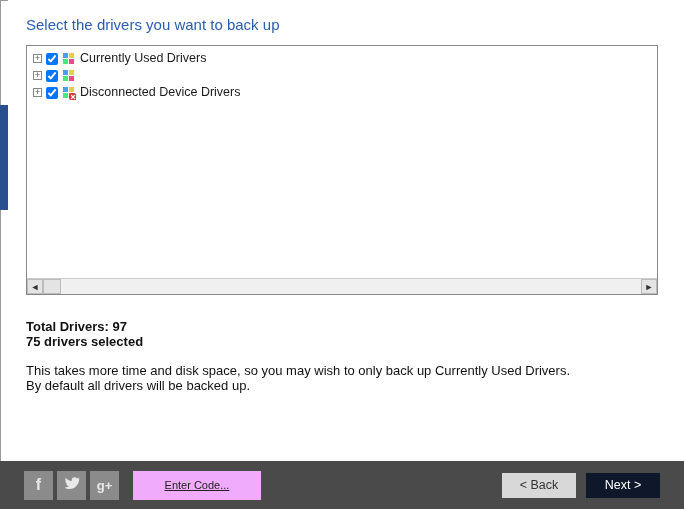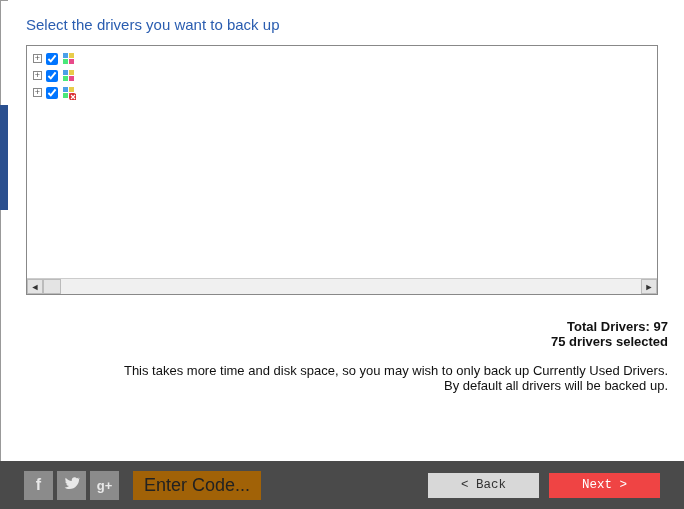--- a/index.html
+++ b/index.html
@@ -101,21 +101,20 @@
     width: 18px;
     background: #e4e4e4;
     border: 1px solid #bbb;
     cursor: pointer;
   }
   .summary {
     margin-top: 24px;
     margin-left: 2px;
     font-size: 13px;
     color: #111;
-    text-align: right;
   }
   .summary .bold { font-weight: 700; }
   .footer {
     position: absolute;
     left: 0; bottom: 0;
     width: 684px;
     height: 48px;
     background: #4a4a4a;
     display: flex;
     align-items: center;
@@ -130,43 +129,44 @@
     align-items: center;
     justify-content: center;
     font-size: 16px;
     font-weight: bold;
     cursor: pointer;
   }
   .enter-code {
     margin-left: 10px;
     height: 29px;
     width: 128px;
-    background: #a16207;
+    background: #f0abfc;
     color: #222;
     border: none;
-    font-size: 18px;
+    font-size: 11px;
     cursor: pointer;
     font-family: inherit;
+    text-decoration: underline;
   }
   .spacer { flex: 1; }
   .nav-btn {
     height: 25px;
-    width: 111px;
+    width: 74px;
     font-size: 12.5px;
     border: none;
     cursor: pointer;
-    font-family: Liberation Mono, monospace;
+    font-family: Liberation Sans, sans-serif;
   }
   .back-btn {
     background: #d8d8d8;
     color: #333;
     margin-right: 6px;
   }
   .next-btn {
-    background: #ef4444;
+    background: #0f172a;
     color: #fff;
   }
 </style>
 </head>
 <body>
 
 <div class="sidebar-strip"></div>
 
 <div class="content">
   <div class="page-title">Select the drivers you want to back up</div>
@@ -178,20 +178,21 @@
         <span class="expander">+</span>
         <input type="checkbox" class="cb" checked="" style="">
         <span class="ricon">
           <svg viewBox="0 0 14 14">
               <rect x="1" y="1" width="5" height="5" fill="#4aa0e8"></rect>
               <rect x="7" y="1" width="5" height="5" fill="#e8cc4a"></rect>
               <rect x="1" y="7" width="5" height="5" fill="#4ae87a"></rect>
               <rect x="7" y="7" width="5" height="5" fill="#e84a8a"></rect>
             </svg>
         </span>
+        <span>Currently Used Drivers</span>
       </div>
 
       <div class="tree-row">
         <span class="expander">+</span>
         <input type="checkbox" class="cb" checked="" style="">
         <span class="ricon">
           <svg viewBox="0 0 14 14">
               <rect x="1" y="1" width="5" height="5" fill="#4aa0e8"></rect>
               <rect x="7" y="1" width="5" height="5" fill="#e8cc4a"></rect>
               <rect x="1" y="7" width="5" height="5" fill="#4ae87a"></rect>
@@ -206,20 +207,21 @@
         <span class="ricon">
           <svg viewBox="0 0 14 14">
               <rect x="1" y="1" width="5" height="5" fill="#4aa0e8"></rect>
               <rect x="7" y="1" width="5" height="5" fill="#e8cc4a"></rect>
               <rect x="1" y="7" width="5" height="5" fill="#4ae87a"></rect>
               <rect x="7" y="7" width="5" height="5" fill="#e84a8a"></rect>
               <circle cx="11" cy="11" r="4" fill="#d93030"></circle>
               <path d="M9 9 L13 13 M13 9 L9 13" stroke="#fff" stroke-width="1.2"></path>
             </svg>
         </span>
+        <span>Disconnected Device Drivers</span>
       </div>
 
     </div>
     <div class="hscroll">
       <div class="arrow">◄</div>
       <div class="thumb"></div>
       <div class="arrow">►</div>
     </div>
   </div>
 

